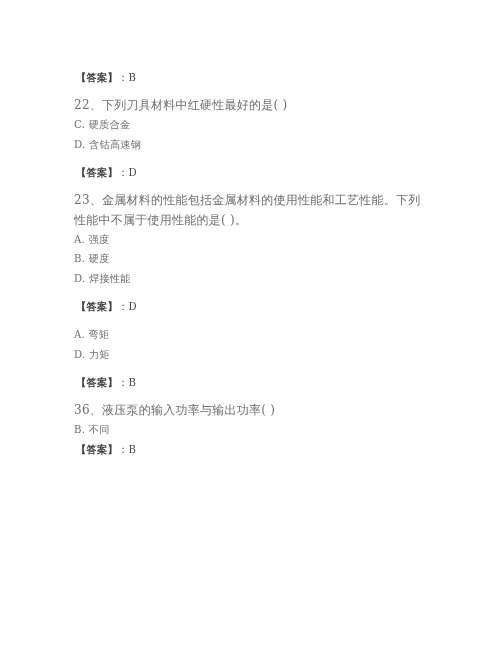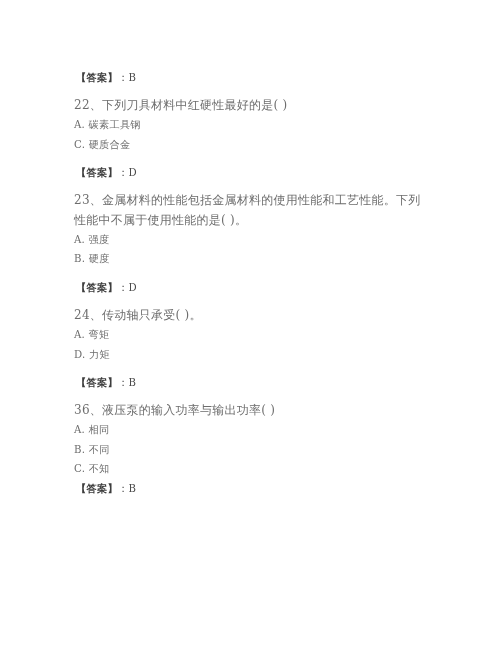--- a/index.html
+++ b/index.html
@@ -69,59 +69,57 @@
 <div class="page">
   <div class="doc-body">
 
     <div class="block">
       <div class="answer-line"><span class="ans-label">【答案】</span><span>：</span><span>B</span></div>
     </div>
     <div class="gap-after-answer"></div>
 
     <div class="block">
       <div class="q-stem">22、下列刀具材料中红硬性最好的是(    )</div>
-      <div class="q-option">A. 碳素工具钢</div>
       <div class="q-option">C. 硬质合金</div>
+      <div class="q-option">D. 含钴高速钢</div>
     </div>
     <div class="gap-before-answer"></div>
 
     <div class="block">
       <div class="answer-line"><span class="ans-label">【答案】</span><span>：</span><span>D</span></div>
     </div>
     <div class="gap-after-answer"></div>
 
     <div class="block">
       <div class="q-stem">23、金属材料的性能包括金属材料的使用性能和工艺性能。下列性能中不属于使用性能的是(    )。</div>
       <div class="q-option">A. 强度</div>
       <div class="q-option">B. 硬度</div>
+      <div class="q-option">D. 焊接性能</div>
     </div>
     <div class="gap-before-answer"></div>
 
     <div class="block">
       <div class="answer-line"><span class="ans-label">【答案】</span><span>：</span><span>D</span></div>
     </div>
     <div class="gap-after-answer"></div>
 
     <div class="block">
-      <div class="q-stem">24、传动轴只承受(    )。</div>
       <div class="q-option">A. 弯矩</div>
       <div class="q-option">D. 力矩</div>
     </div>
     <div class="gap-before-answer"></div>
 
     <div class="block">
       <div class="answer-line"><span class="ans-label">【答案】</span><span>：</span><span>B</span></div>
     </div>
     <div class="gap-after-answer"></div>
 
     <div class="block">
       <div class="q-stem">36、液压泵的输入功率与输出功率(    )</div>
-      <div class="q-option">A. 相同</div>
       <div class="q-option">B. 不同</div>
-      <div class="q-option">C. 不知</div>
     </div>
 
     <div class="block tight-answer">
       <div class="answer-line"><span class="ans-label">【答案】</span><span>：</span><span>B</span></div>
     </div>
 
   </div>
 </div>
 
 </body></html>

